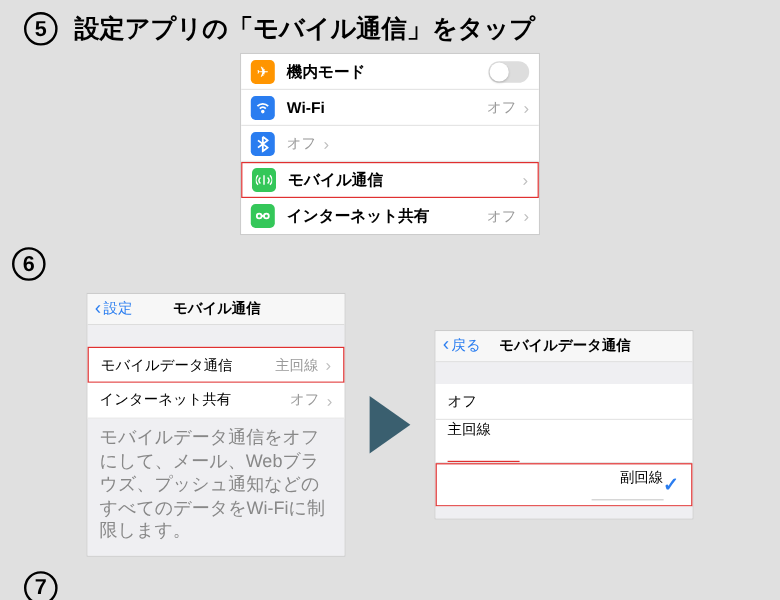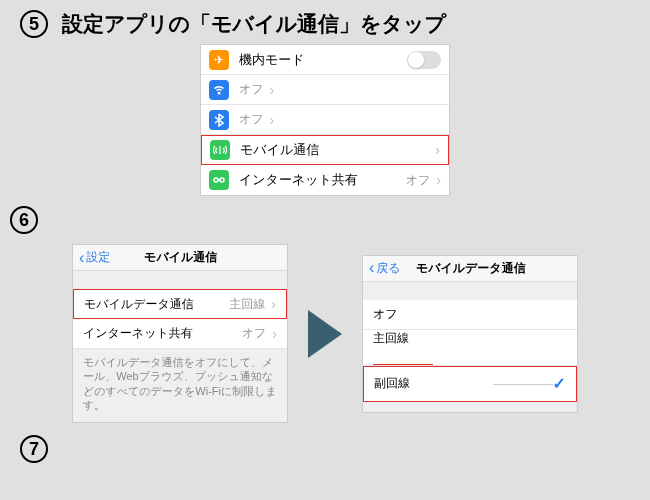--- a/index.html
+++ b/index.html
@@ -57,21 +57,21 @@
       width: 20px;
       height: 20px;
       border-radius: 4px;
       display: flex;
       align-items: center;
       justify-content: center;
       margin-right: 10px;
       color: #fff;
       font-size: 12px;
     }
-    .row .label { flex: 1; }
+    .row .label { flex: 1; font-weight: bold; }
     .row .val { color: #999; font-size: 12px; margin-right: 6px; }
     .chev { color: #c0c0c0; font-size: 14px; }
     .hl-red { border: 1.5px solid #e03030 !important; }
     .toggle {
       width: 34px; height: 18px; background: #ddd; border-radius: 9px; position: relative;
     }
     .toggle::after {
       content: ""; position: absolute; left: 1px; top: 1px; width: 16px; height: 16px; background: #fff; border-radius: 50%; box-shadow: 0 1px 2px rgba(0,0,0,0.2);
     }
 
@@ -102,21 +102,21 @@
       display: flex;
       align-items: center;
       height: 30px;
       padding: 0 10px;
       font-size: 12px;
       border-bottom: 1px solid #e5e5e5;
     }
     .row2 .label { flex: 1; }
     .row2 .val { color: #999; margin-right: 6px; }
     .note {
-      font-size: 11px;
+      font-size: 15px;
       color: #888;
       padding: 6px 10px 10px;
       background: #efeff2;
       line-height: 1.3;
     }
     .arrow {
       width: 0; height: 0;
       border-top: 24px solid transparent;
       border-bottom: 24px solid transparent;
       border-left: 34px solid #3a5f6f;
@@ -143,20 +143,21 @@
       <div class="toggle"></div>
     </div>
     <div class="row">
       <div class="icon" style="background:#2a7df0">
         <svg width="12" height="12" viewBox="0 0 24 24" fill="none" stroke="#fff" stroke-width="3">
             <path d="M3 9c5-5 13-5 18 0"></path>
             <path d="M7 13c3-3 7-3 10 0"></path>
             <circle cx="12" cy="18" r="1.5" fill="#fff"></circle>
           </svg>
       </div>
+      <div class="label">Wi-Fi</div>
       <div class="val">オフ</div>
       <div class="chev">›</div>
     </div>
     <div class="row">
       <div class="icon" style="background:#2a7df0">
         <svg width="10" height="14" viewBox="0 0 10 14" fill="none" stroke="#fff" stroke-width="1.5">
             <path d="M5 1v12l4-3-8-6m0 6l8-6-4-3"></path>
           </svg>
       </div>
       <div class="val">オフ</div>
@@ -225,21 +226,21 @@
     </div>
     <div class="section-gap"></div>
     <div class="row2">
       <div class="label">オフ</div>
     </div>
     <div class="row2" style="height:36px;flex-direction:column;align-items:flex-start;justify-content:center">
       <div class="label">主回線</div>
       <div class="red-under"></div>
     </div>
     <div class="row2 hl-red" style="height:36px">
-      <div style="flex:1;display:flex;flex-direction:row;align-items:flex-start;justify-content:center">
+      <div style="flex:1;display:flex;flex-direction:column;align-items:flex-end;justify-content:center">
         <div class="label">副回線</div>
         <div class="red-under" style="border-bottom-color:#ccc"></div>
       </div>
       <div class="check">✓</div>
     </div>
     <div class="section-gap" style="height:10px"></div>
   </div>
 </div>
 
 <div class="step-header sh7">

